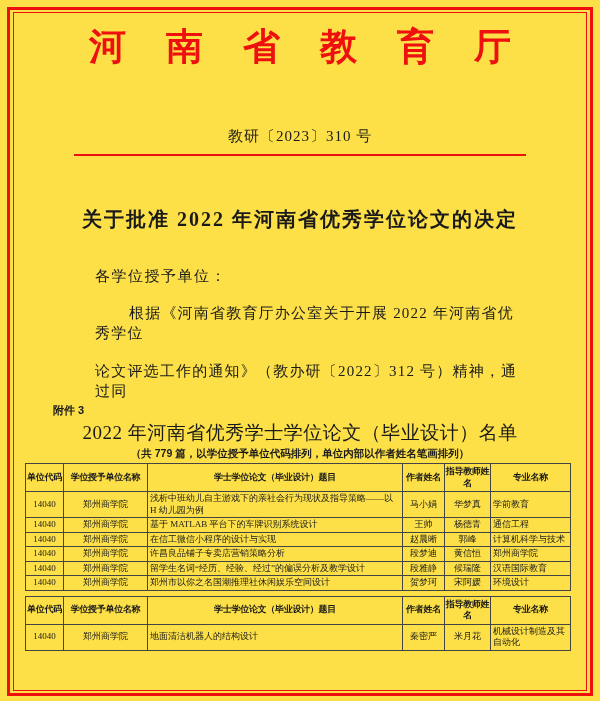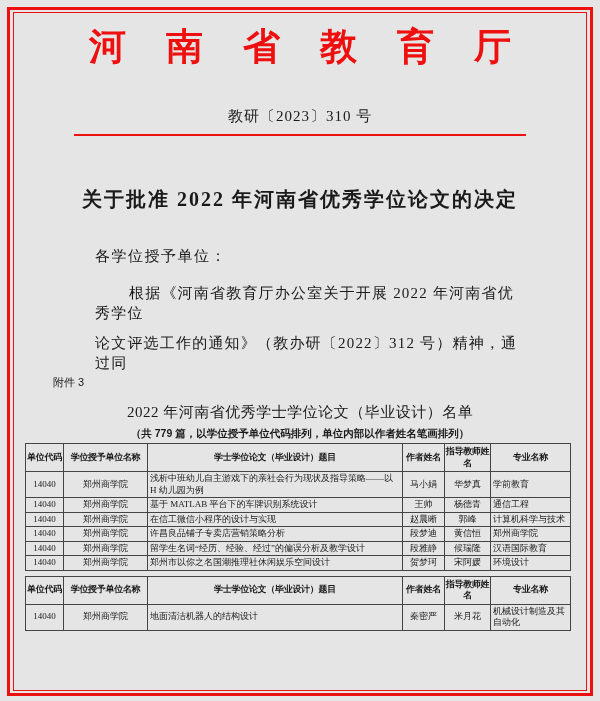--- a/index.html
+++ b/index.html
@@ -1,41 +1,41 @@
 <!DOCTYPE html>
 <html style="--red: #ee0f0f;"><head>
 <meta charset="utf-8">
 <style>
   :root{ --red:#ee0f0f; --ink:#1a1a1a; --grid:#444; }
   html,body{ margin:0; padding:0; background:#fff; }
   .page{
-    position:relative; width:600px; height:701px; background:#e5e5e5;
+    position:relative; width:600px; height:701px; background:#fde047;
     overflow:hidden; font-family:"Liberation Serif", serif; color:var(--ink);
   }
   .border-outer{ position:absolute; top:7px; left:7px; right:7px; bottom:5px; border:3px solid var(--red); pointer-events:none; }
   .border-inner{ position:absolute; top:12px; left:13px; right:13px; bottom:10px; border:1px solid var(--red); pointer-events:none; }
   .content{ position:absolute; top:14px; left:14px; right:14px; bottom:0; }
 
   .lh1,.lh2{ text-align:center; color:var(--red); font-weight:bold; white-space:nowrap; }
   .lh1{ margin-top:10px; font-size:37px; line-height:46px; letter-spacing:40px; text-indent:40px; }
   .lh2{ font-size:37px; line-height:46px; letter-spacing:22px; text-indent:22px; }
 
-  .doc-number{ margin-top:36px; text-align:center; font-size:15px; line-height:20px; letter-spacing:1px; }
+  .doc-number{ margin-top:56px; text-align:center; font-size:15px; line-height:20px; letter-spacing:1px; }
   .red-rule{ margin:8px auto 0 auto; width:452px; height:2px; background:var(--red); }
 
   .doc-title{ margin-top:46px; text-align:center; font-weight:bold; font-size:20px; line-height:34px; letter-spacing:2px; }
 
   .salutation{ margin:30px 0 8px 81px; font-size:15px; line-height:20px; letter-spacing:1.5px; }
   .body-line{ margin-left:81px; margin-right:60px; font-size:15px; line-height:20px; letter-spacing:1.2px; }
   .body-line.l1{ margin-top:17px; text-indent:34px; }
-  .body-line.l2{ margin-top:10px; }
+  .body-line.l2{ margin-top:18px; }
 
-  .attachment{ margin:3px 0 0 19px; font-family:"Liberation Sans", sans-serif; font-weight:normal; font-size:11px; line-height:13px;padding-left:20px; }
+  .attachment{ margin:3px 0 0 19px; font-family:"Liberation Sans", sans-serif; font-weight:bold; font-size:11px; line-height:13px;padding-left:20px; }
 
-  .list-title{ margin-top:12px; text-align:center; font-size:15px; line-height:23px; letter-spacing:0.5px; }
+  .list-title{ margin-top:4px; text-align:center; font-size:19px; line-height:23px; letter-spacing:0.5px; }
   .list-subtitle{ margin-top:3px; text-align:center; font-family:Liberation Sans, sans-serif; font-weight:bold; font-size:10.5px; line-height:13px; }
 
   table.roster{
     margin:3px 0 0 11px; width:545px; border-collapse:collapse; table-layout:fixed;
     font-family:"Liberation Serif", serif;
   }
   table.roster.second{ margin-top:5px; }
   table.roster th, table.roster td{
     border:1px solid var(--grid); padding:1px 2px; font-size:9px; line-height:11.5px;
     overflow:hidden; word-break:break-all;

